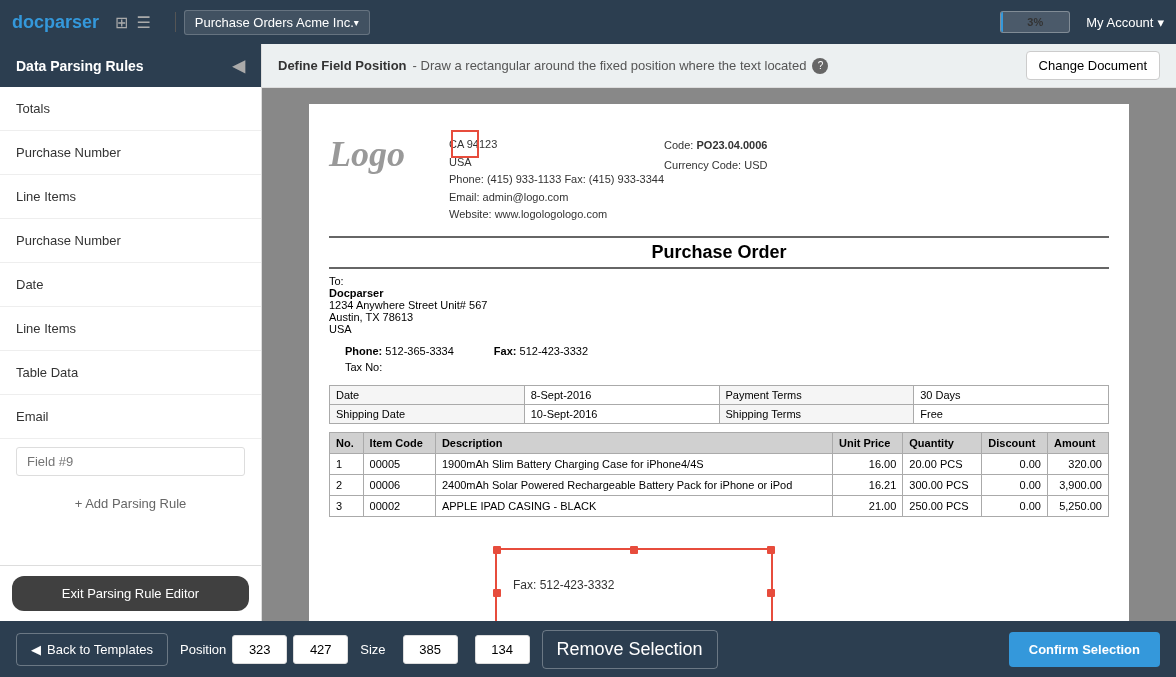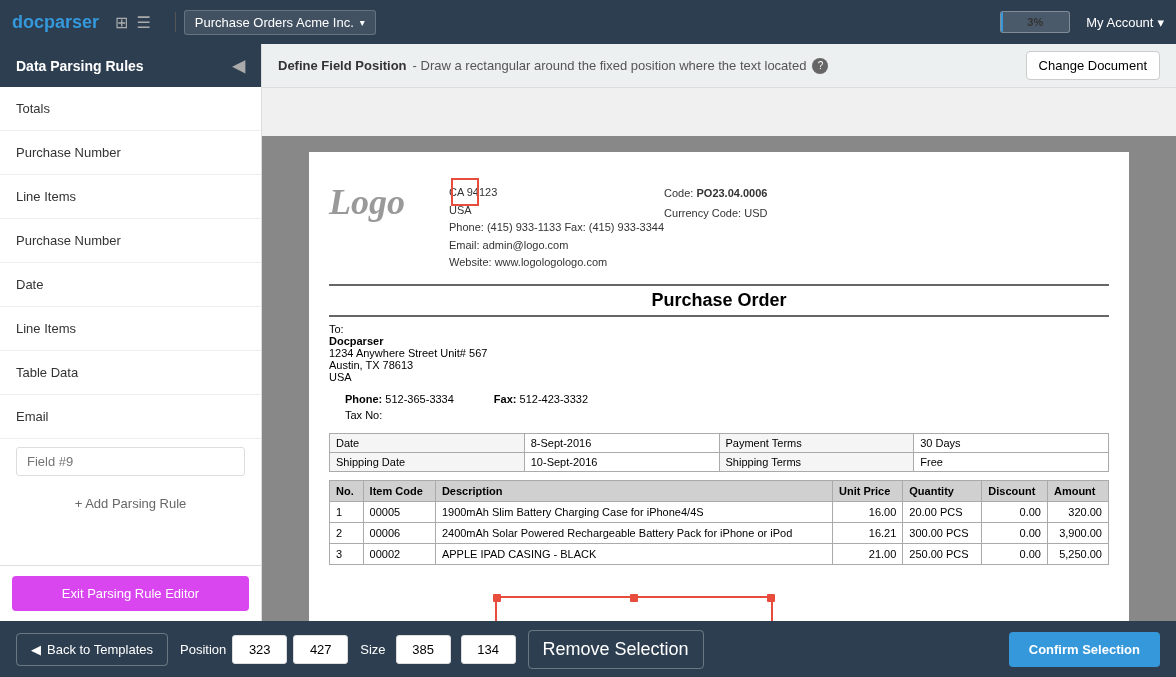--- a/index.html
+++ b/index.html
@@ -7,45 +7,45 @@
 
     
     .topbar {
       display: flex; align-items: center; background: #2c3e50; height: 44px; padding: 0 12px; flex-shrink: 0;
     }
     .logo { color: white; font-size: 18px; font-weight: bold; margin-right: 16px; }
     .logo span { color: #3498db; }
     .topbar-icons { display: flex; gap: 8px; margin-right: 16px; }
     .topbar-icon { color: #aaa; font-size: 16px; cursor: pointer; }
     .topbar-divider { width: 1px; background: #555; height: 20px; margin: 0 8px; }
-    .doc-selector { background: rgba(255,255,255,0.1); border: 1px solid rgba(255,255,255,0.2); color: white; padding: 4px 10px; border-radius: 3px; display: flex; align-items: center; gap: 6px; cursor: pointer; font-size: 13px; }
+    .doc-selector { background: rgba(255,255,255,0.1); border: 1px solid rgba(255,255,255,0.2); color: white; padding: 4px 10px; border-radius: 3px; display: flex; align-items: center; cursor: pointer; font-size: 13px; }
     .doc-selector-arrow { font-size: 10px; }
     .topbar-spacer { flex: 1; }
     .progress-bar-container { background: rgba(255,255,255,0.15); border: 1px solid rgba(255,255,255,0.3); border-radius: 3px; width: 70px; height: 22px; display: flex; align-items: center; justify-content: center; position: relative; overflow: hidden; }
     .progress-bar-fill { position: absolute; left: 0; top: 0; bottom: 0; background: #3498db; }
     .progress-bar-label { position: relative; z-index: 1; color: #333; font-size: 11px; font-weight: 600; }
     .my-account { color: white; font-size: 13px; cursor: pointer; display: flex; align-items: center; gap: 4px; margin-left: 16px; }
 
     
     .main-layout { display: flex; flex: 1; overflow: hidden; }
 
     
     .sidebar { width: 262px; background: white; border-right: 1px solid #ddd; display: flex; flex-direction: column; flex-shrink: 0; }
     .sidebar-header { background: #2c3e50; color: white; padding: 12px 16px; display: flex; align-items: center; justify-content: space-between; font-size: 14px; font-weight: 600; }
     .sidebar-collapse { color: #aaa; cursor: pointer; font-size: 16px; }
     .sidebar-items { flex: 1; overflow-y: auto; }
     .sidebar-item { padding: 14px 16px; border-bottom: 1px solid #eee; cursor: pointer; font-size: 13px; color: #333; }
     .sidebar-add { padding: 12px 16px; color: #666; cursor: pointer; text-align: center; font-size: 13px; }
     .sidebar-input-row { padding: 8px 16px; }
     .sidebar-input { width: 100%; padding: 6px 10px; border: 1px solid #ddd; border-radius: 3px; font-size: 13px; }
     .sidebar-footer { padding: 10px 12px; border-top: 1px solid #ddd; }
-    .exit-btn { width: 100%; padding: 10px; background: #d946ef; color: white; border: none; border-radius: 4px; cursor: pointer; font-size: 13px; }
-
-    
-    .doc-area { flex: 1; display: flex; flex-direction: column; overflow: hidden; gap: 48px; }
+    .exit-btn { width: 100%; padding: 10px; background: #404040; color: white; border: none; border-radius: 12px; cursor: pointer; font-size: 13px; }
+
+    
+    .doc-area { flex: 1; display: flex; flex-direction: column; overflow: hidden; }
     .doc-header { background: #ecf0f1; border-bottom: 1px solid #ddd; padding: 0 16px; height: 44px; display: flex; align-items: center; justify-content: space-between; flex-shrink: 0; }
     .doc-header-left { display: flex; align-items: center; gap: 6px; font-size: 13px; }
     .define-field-position { font-weight: 700; color: #333; }
     .define-instruction { color: #555; }
     .help-icon { background: #666; color: white; border-radius: 50%; width: 16px; height: 16px; display: flex; align-items: center; justify-content: center; font-size: 10px; cursor: pointer; }
     .change-doc-btn { background: white; border: 1px solid #ccc; border-radius: 4px; padding: 6px 12px; font-size: 13px; cursor: pointer; }
 
     .doc-scroll { flex: 1; overflow: auto; background: #888; padding: 16px; }
     .doc-page { background: white; margin: 0 auto; width: 820px; min-height: 600px; position: relative; font-size: 12px; }
 
@@ -83,21 +83,21 @@
     .doc-main-table { width: 100%; border-collapse: collapse; font-size: 11px; margin-top: 8px; }
     .doc-main-table th { background: #d0d0d0; border: 1px solid #aaa; padding: 4px 6px; text-align: left; font-weight: 600; }
     .doc-main-table td { border: 1px solid #aaa; padding: 4px 6px; }
     .doc-main-table td.num { text-align: right; }
 
     
     .bottom-bar { background: #2c3e50; height: 56px; display: flex; align-items: center; padding: 0 16px; gap: 12px; flex-shrink: 0; }
     .back-btn { background: transparent; border: 1px solid rgba(255,255,255,0.3); color: white; border-radius: 4px; padding: 8px 14px; font-size: 13px; cursor: pointer; display: flex; align-items: center; gap: 6px; }
     .position-group { display: flex; align-items: center; gap: 6px; color: white; font-size: 13px; }
     .position-input { width: 55px; padding: 6px 8px; border: 1px solid #ddd; border-radius: 3px; font-size: 13px; text-align: center; background: white; }
-    .size-group { display: flex; align-items: center; gap: 10px; color: white; font-size: 13px; justify-content: space-between; }
+    .size-group { display: flex; align-items: center; gap: 17px; color: white; font-size: 13px; justify-content: space-between; }
     .remove-selection-btn { background: transparent; border: 1px solid rgba(255,255,255,0.3); color: white; border-radius: 4px; padding: 8px 14px; font-size: 18px; cursor: pointer; }
     .bottom-spacer { flex: 1; }
     .confirm-btn { background: #3498db; color: white; border: none; border-radius: 4px; padding: 10px 20px; font-size: 13px; font-weight: 600; cursor: pointer; }
   </style>
 </head>
 <body>
 
 <div class="topbar">
   <div class="logo">
     <span>doc</span><span style="color:#3498db">parser</span>

